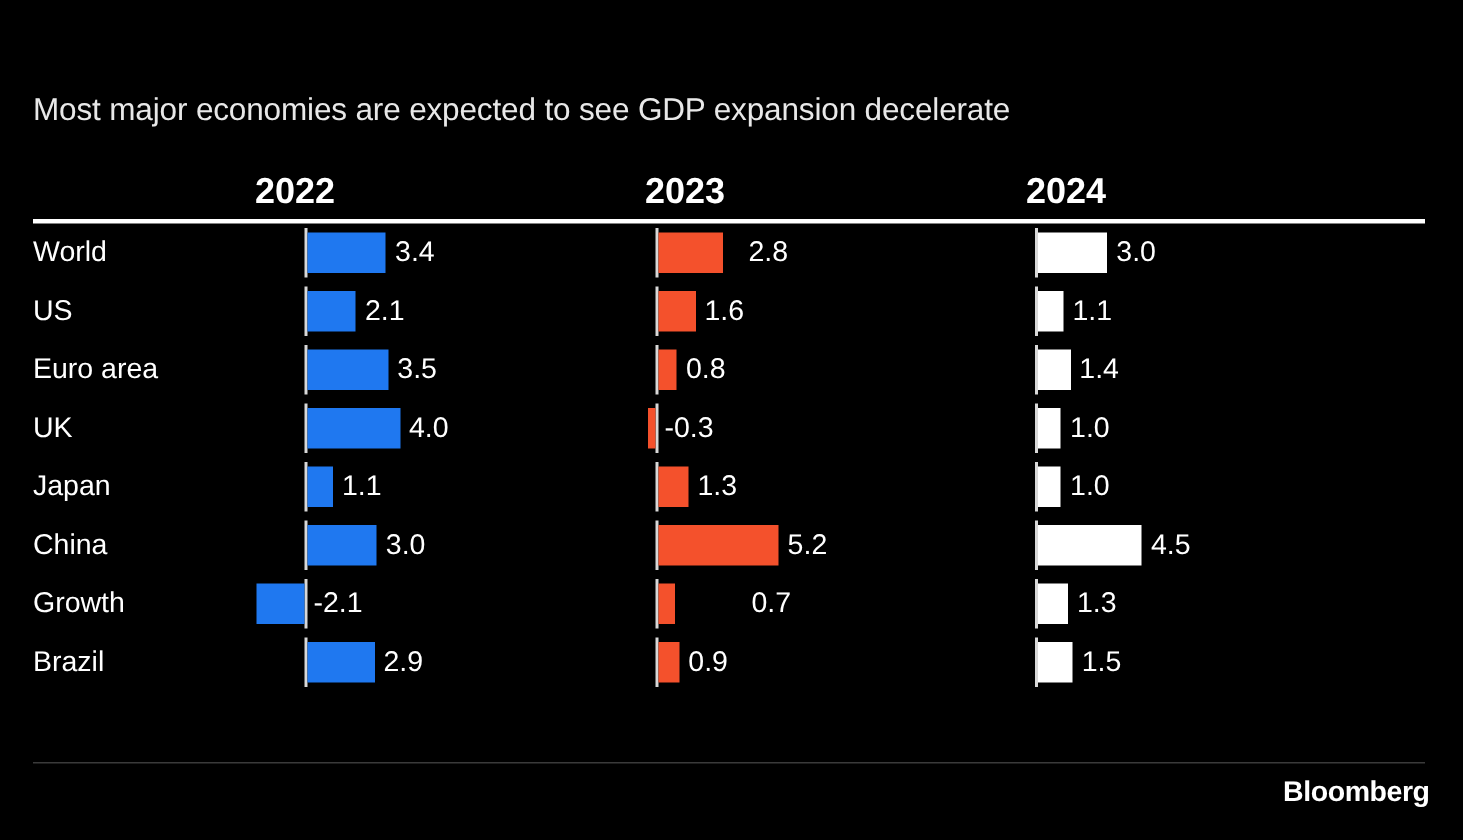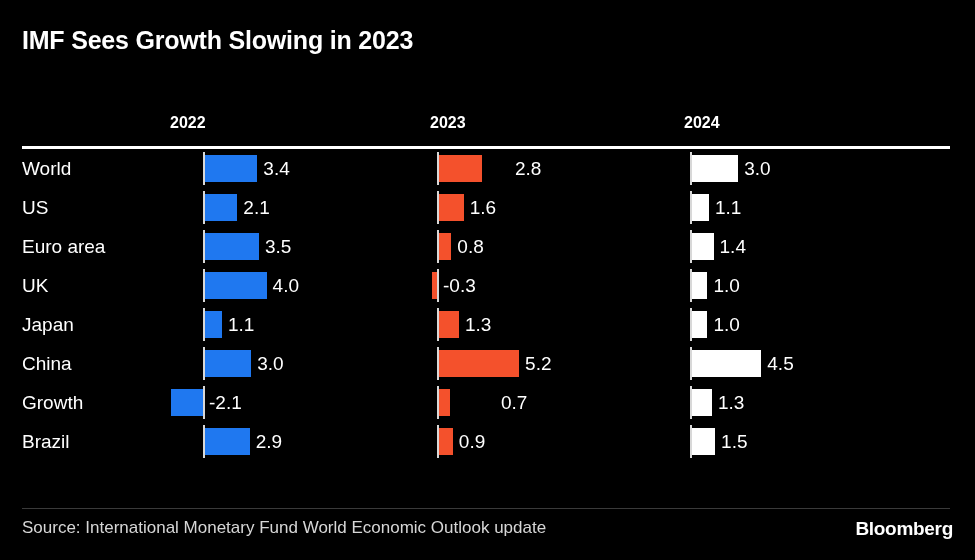--- a/index.html
+++ b/index.html
@@ -37,21 +37,21 @@
     font-weight: normal;
     color: #e8e8e8;
     letter-spacing: -0.1px;
     white-space: nowrap;
   }
 
   
   .col-head {
     position: absolute;
     top: 114px;
-    font-size: 16px;
+    font-size: 24px;
     font-weight: bold;
     color: #ffffff;
     white-space: nowrap;
   }
   .axis-rule {
     position: absolute;
     left: 22px;
     top: 146px;
     width: 928px;
     height: 3px;
@@ -131,38 +131,38 @@
     color: #ffffff;
     letter-spacing: -0.3px;
     white-space: nowrap;
   }
 </style>
 </head>
 <body>
 
 <div id="chart-root">
 
-  <div class="headline">IMF Sees Growth Slowing in 2023</div>
+  <div class="subhead">Most major economies are expected to see GDP expansion decelerate</div>
 
   <div id="col-heads">
       <div class="col-head" style="left: 170px;">2022</div>
       <div class="col-head" style="left: 430px;">2023</div>
       <div class="col-head" style="left: 684px;">2024</div>
     </div>
   <div class="axis-rule"></div>
 
   <div class="plot" id="plot">
       <div class="row" style="top: 0px;">
         <div class="row-label">World</div>
         <div class="zeroline" style="left: 203px;"></div>
         <div class="bar y2022" style="left: 205px; width: 52.36px;"></div>
         <div class="bar-value" style="left: 263.36px;">3.4</div>
         <div class="zeroline" style="left: 437px;"></div>
         <div class="bar y2023" style="left: 439px; width: 43.12px;"></div>
-        <div class="bar-value" style="left: 515px; text-align: center;">2.8</div>
+        <div class="bar-value" style="left: 499px; text-align: center;">2.8</div>
         <div class="zeroline" style="left: 690px;"></div>
         <div class="bar y2024" style="left: 692px; width: 46.2px;"></div>
         <div class="bar-value" style="left: 744.2px;">3.0</div>
       </div>
       <div class="row" style="top: 39px;">
         <div class="row-label">US</div>
         <div class="zeroline" style="left: 203px;"></div>
         <div class="bar y2022" style="left: 205px; width: 32.34px;"></div>
         <div class="bar-value" style="left: 243.34px;">2.1</div>
         <div class="zeroline" style="left: 437px;"></div>
@@ -240,16 +240,15 @@
         <div class="zeroline" style="left: 437px;"></div>
         <div class="bar y2023" style="left: 439px; width: 13.86px;"></div>
         <div class="bar-value" style="left: 458.86px;">0.9</div>
         <div class="zeroline" style="left: 690px;"></div>
         <div class="bar y2024" style="left: 692px; width: 23.1px;"></div>
         <div class="bar-value" style="left: 721.1px;">1.5</div>
       </div>
     </div>
 
   <div class="footer-rule"></div>
-  <div class="source">Source: International Monetary Fund World Economic Outlook update</div>
   <div class="brand">Bloomberg</div>
 
 </div>
 
 </body></html>

